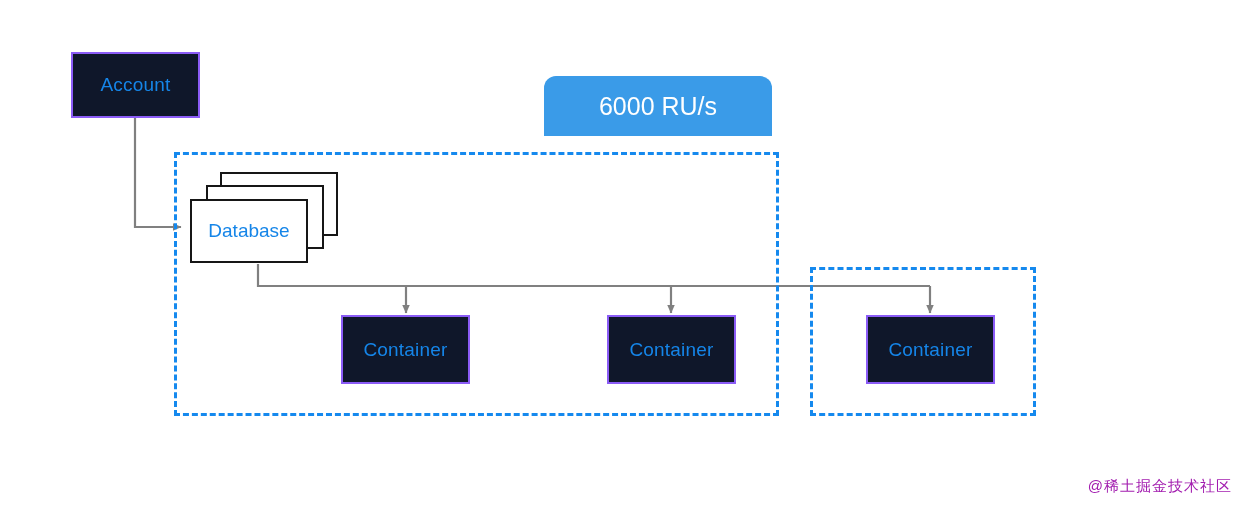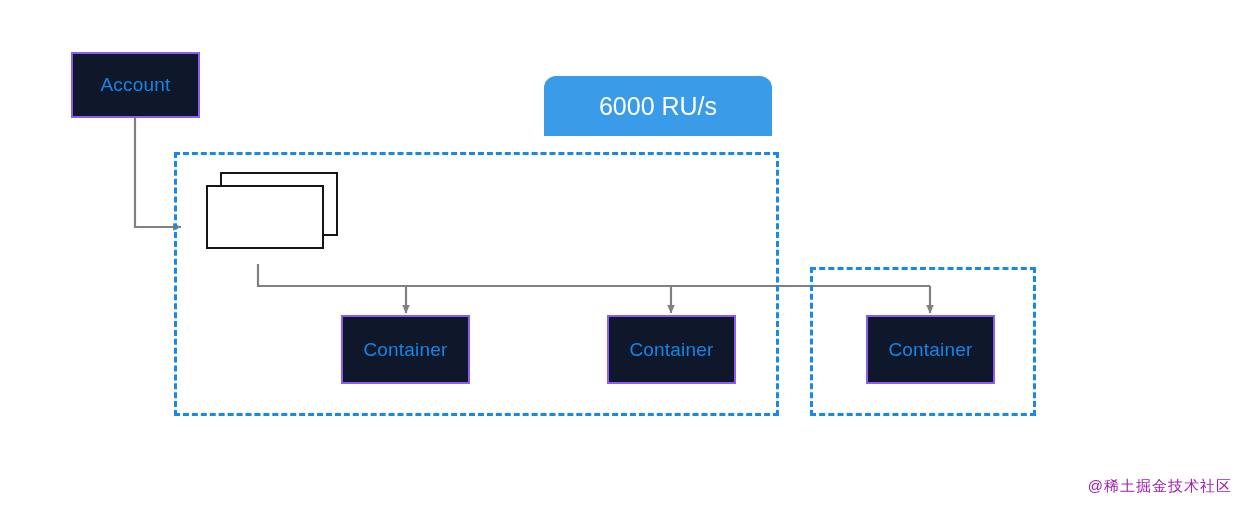--- a/index.html
+++ b/index.html
@@ -173,20 +173,23 @@
     <span>6000 RU/s</span>
   </div>
 
   <div class="node-box" id="account-box">
     <span class="node-label">Account</span>
   </div>
 
   <div id="database-stack">
     <div class="db-sheet" id="db-sheet-back"></div>
     <div class="db-sheet" id="db-sheet-mid"></div>
+    <div class="db-sheet" id="db-sheet-front">
+      <span class="node-label">Database</span>
+    </div>
   </div>
 
   <div class="node-box" id="container-box-1">
     <span class="node-label">Container</span>
   </div>
   <div class="node-box" id="container-box-2">
     <span class="node-label">Container</span>
   </div>
   <div class="node-box" id="container-box-3">
     <span class="node-label">Container</span>

